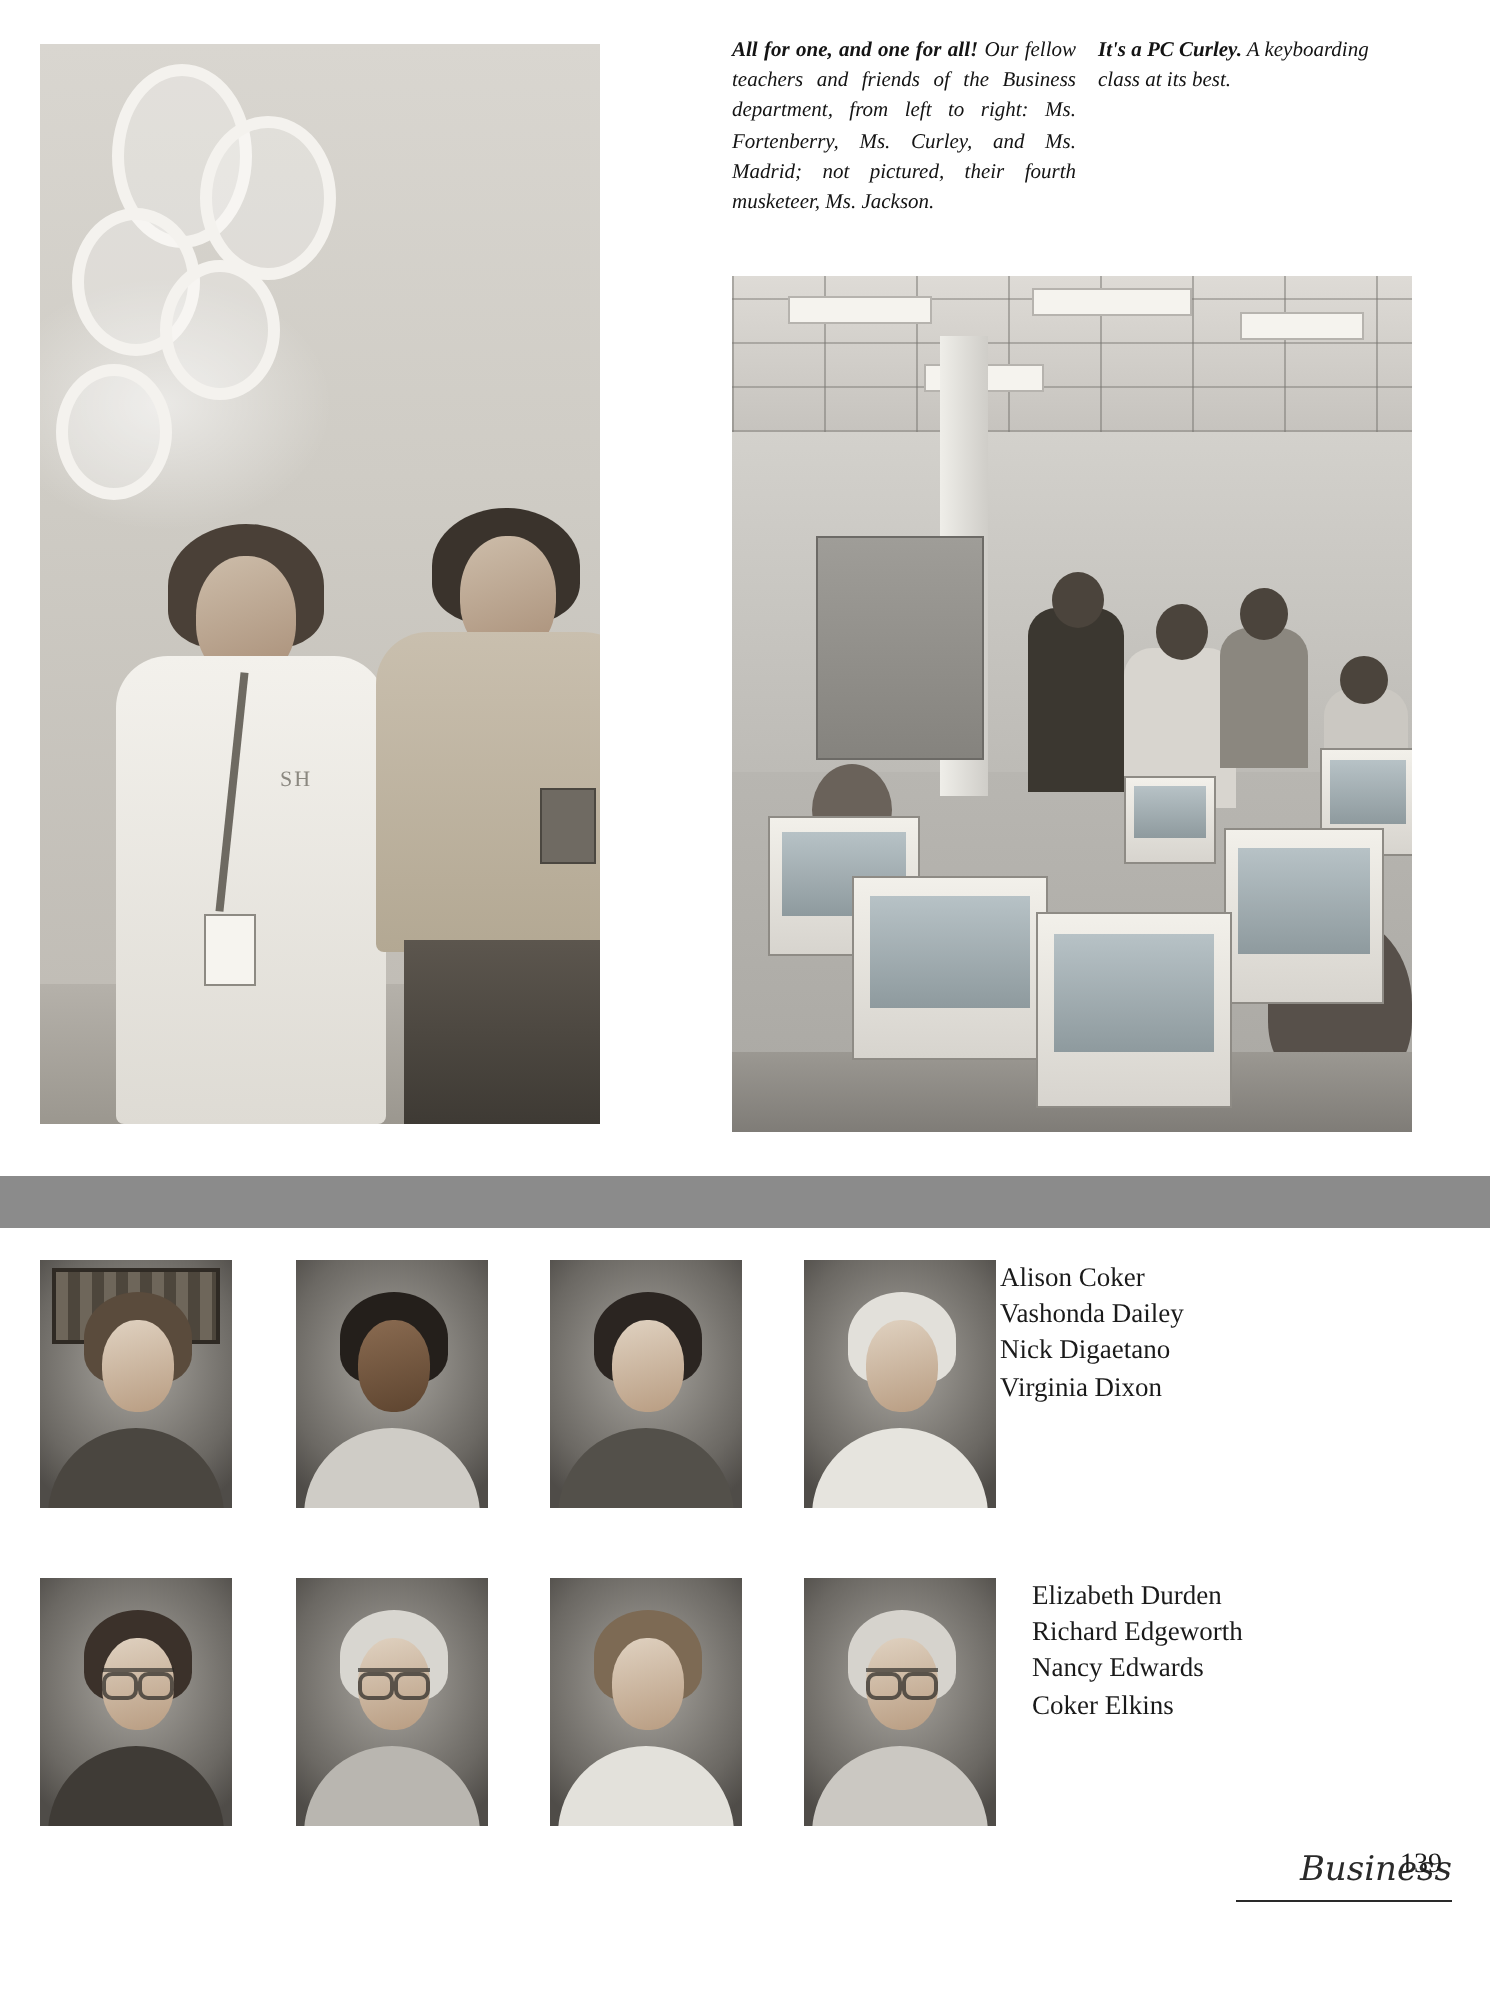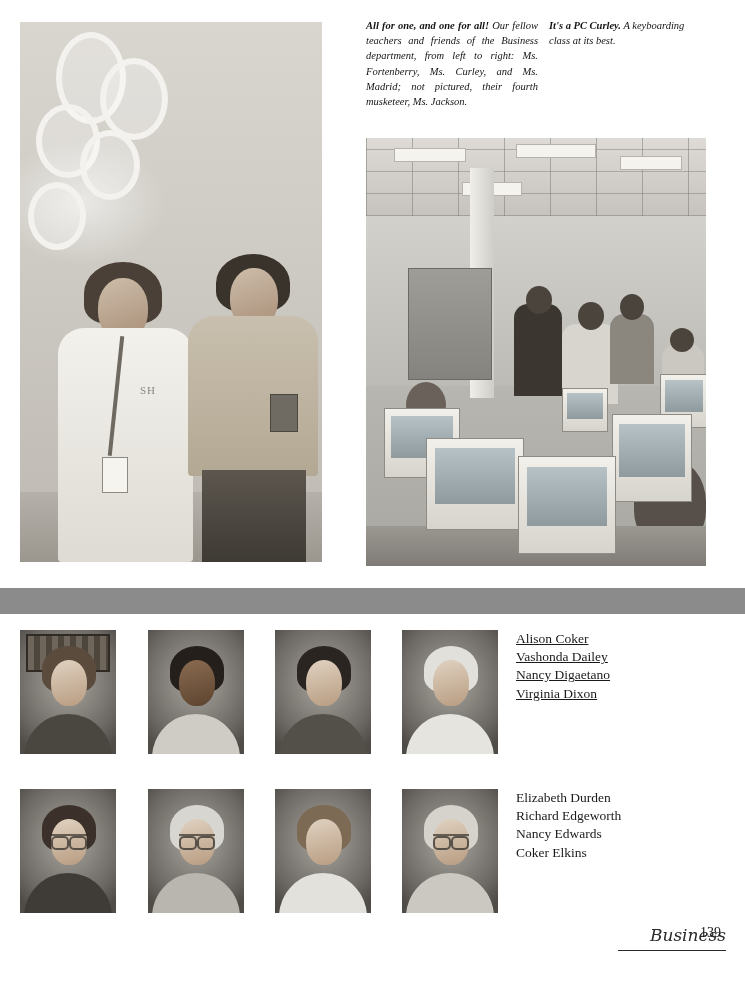--- a/index.html
+++ b/index.html
@@ -38,21 +38,21 @@
 
   
   .photo {
     position: absolute;
     overflow: hidden;
     background: #8e8e8e;
   }
 
   
   #photo-teachers {
-    left: 20px; top: 22px; width: 302px; height: 540px;
+    left: 20px; top: 22px; width: 280px; height: 540px;
     background:
       radial-gradient(ellipse 120px 90px at 62px 180px, rgba(255,255,255,0.55), rgba(255,255,255,0) 70%),
       linear-gradient(180deg, #d9d6d0 0%, #cfccc5 40%, #bdb9b2 100%);
     text-align: center;
   }
   #photo-teachers .mural {
     position: absolute; left: 6px; top: 10px; width: 150px; height: 250px;
   }
   #photo-teachers .blob {
     position: absolute; border: 6px solid #f4f2ee; border-radius: 50%;
@@ -242,21 +242,21 @@
   }
 
   
   .name-list {
     position: absolute;
     font-family: "Liberation Serif", serif;
     font-size: 13.5px;
     line-height: 1.35;
     color: #1a1a1a;
   }
-  #names-row1 { left: 516px; top: 630px; text-decoration: underline; }
+  #names-row1 { left: 500px; top: 630px; }
   #names-row2 { left: 516px; top: 789px; }
   .name-list div { white-space: nowrap; }
 
   
   #footer {
     position: absolute; left: 556px; top: 925px; width: 170px; height: 60px;
   }
   #footer .script {
     font-family: "DejaVu Serif", serif;
     font-style: italic;
@@ -382,21 +382,21 @@
 <div class="portrait" id="portrait-4">
   <div class="bg"></div>
   <div class="shoulders"></div>
   <div class="hairdo"></div>
   <div class="face"></div>
 </div>
 
 <div class="name-list" id="names-row1">
   <div>Alison Coker</div>
   <div>Vashonda Dailey</div>
-  <div>Nancy Digaetano</div>
+  <div>Nick Digaetano</div>
   <div>Virginia Dixon</div>
 </div>
 
 <div class="portrait" id="portrait-5">
   <div class="bg"></div>
   <div class="shoulders"></div>
   <div class="hairdo"></div>
   <div class="face"></div>
   <div class="glasses"></div>
 </div>

